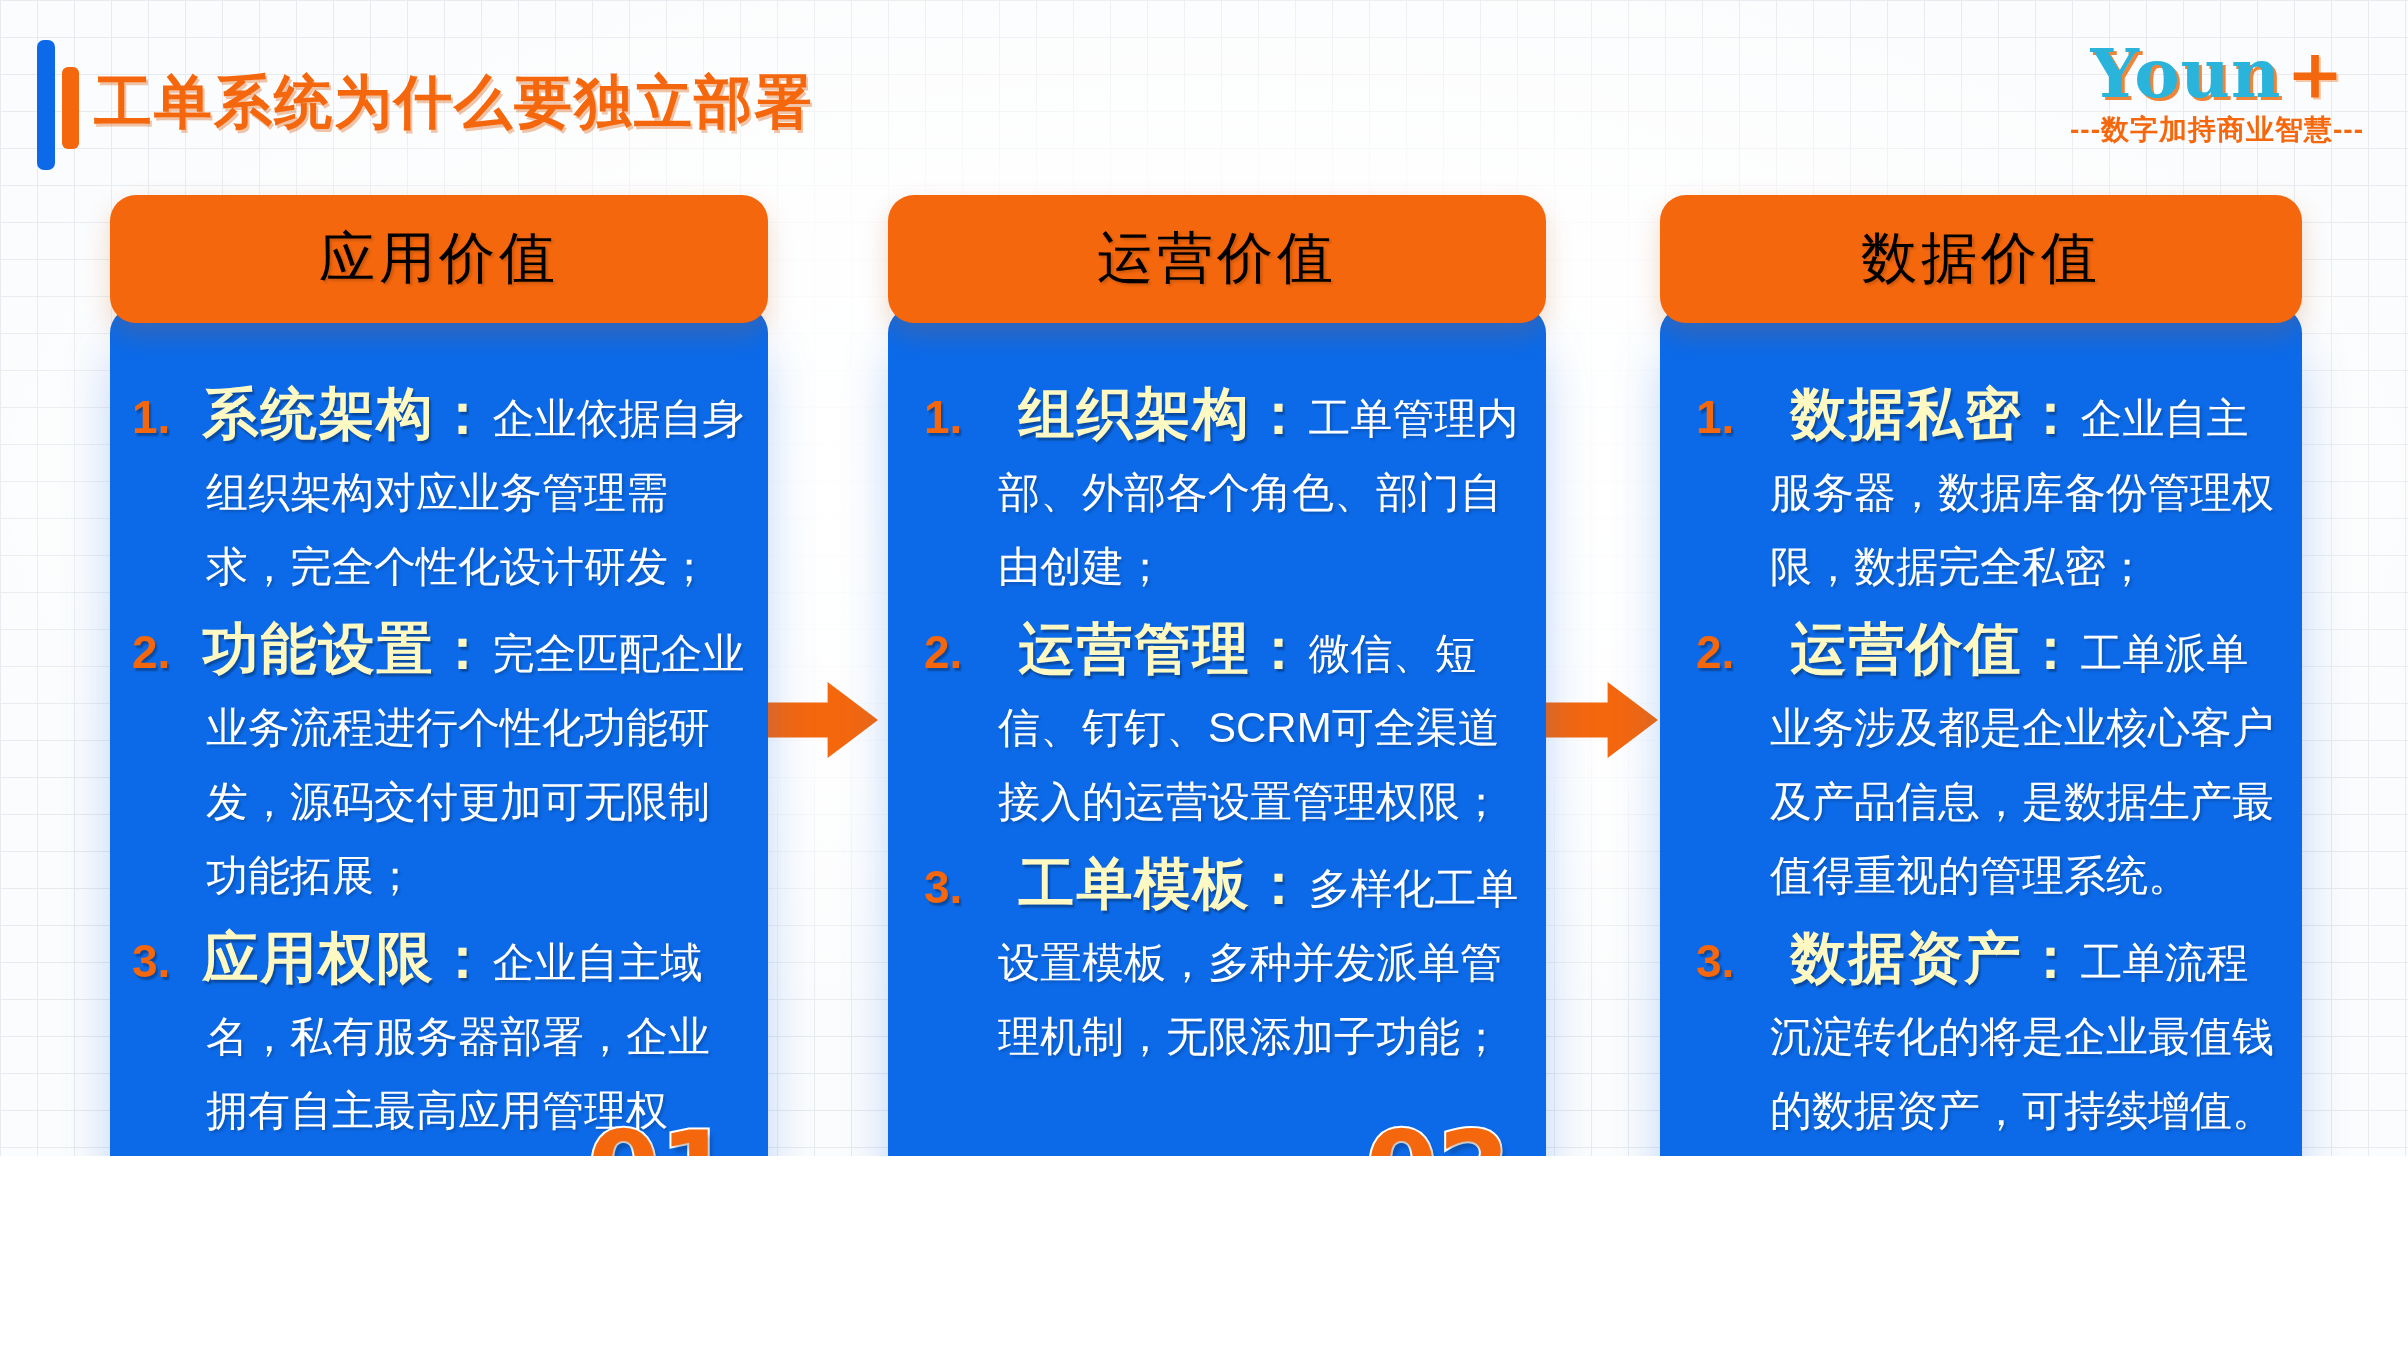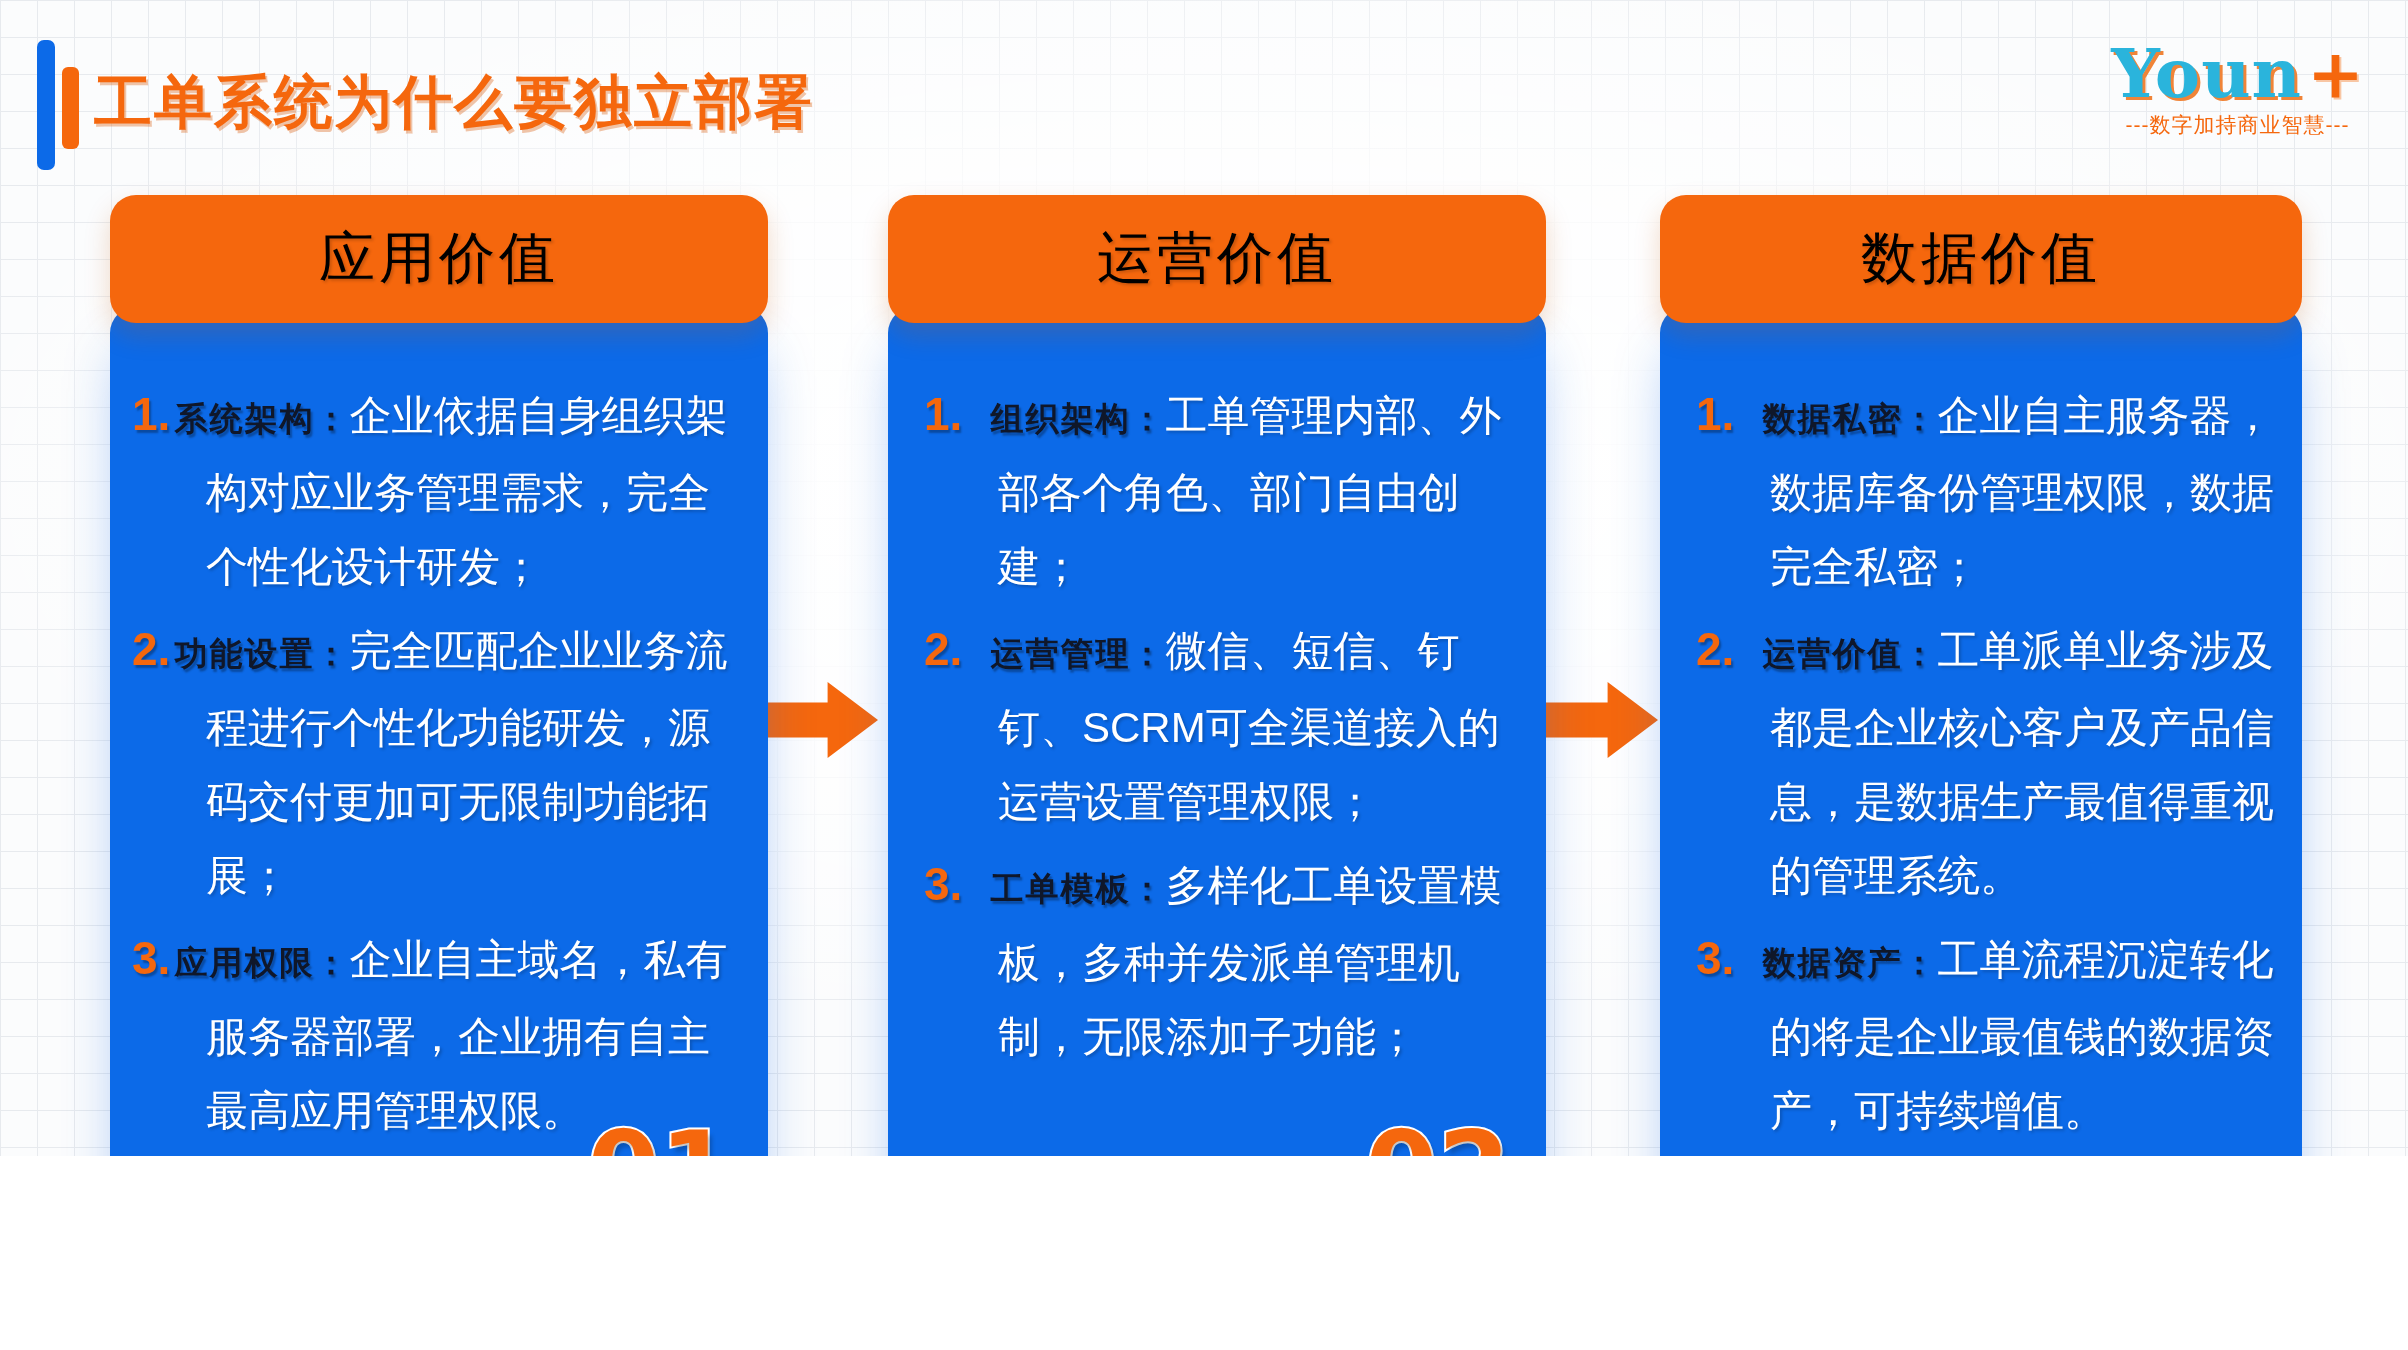--- a/index.html
+++ b/index.html
@@ -28,21 +28,21 @@
     background:#f5670d;border-radius:6px;}
   .page-title{position:absolute;left:57px;top:24px;
     font-size:58px;font-weight:bold;color:#f5670d;white-space:nowrap;
     letter-spacing:2px;text-shadow:2px 3px 0 rgba(216,90,8,0.35);}
   
   .logo{position:absolute;top:38px;right:44px;text-align:center;}
   .logo-main{font-family:"DejaVu Serif",serif;font-weight:bold;
     font-size:68px;line-height:1.05;white-space:nowrap;}
   .logo-youn{color:#2ab4dc;text-shadow:3px 3px 0 #f08438;letter-spacing:1px;}
   .logo-plus{color:#f5670d;margin-left:5px;text-shadow:2px 2px 0 rgba(244,132,56,0.45);}
-  .logo-tagline{margin-top:2px;font-size:21px;font-weight:normal;color:#f5670d;
+  .logo-tagline{margin-top:2px;font-size:28px;font-weight:bold;color:#f5670d;
     letter-spacing:1px;white-space:nowrap;}
   
   .card{position:absolute;top:195px;width:658px;height:1048px;}
   .card1{left:110px;}
   .card2{left:888px;}
   .card3{left:1660px;width:642px;}
   .card-header{
     position:relative;z-index:2;height:128px;
     background:#f5670d;border-radius:26px;
     display:flex;align-items:center;justify-content:center;
@@ -55,22 +55,22 @@
     padding:70px 20px 0 22px;
     box-shadow:0 34px 55px -12px rgba(30,110,230,0.42);}
   .card2 .card-body,.card3 .card-body{padding-left:36px;}
   .item{
     font-size:42px;line-height:74px;color:#ffffff;
     padding-left:74px;text-indent:-74px;margin-bottom:8px;
     text-shadow:2px 2px 3px rgba(0,0,0,0.22);}
   .item .num{color:#f5670d;font-weight:bold;font-size:46px;margin-right:4px;
     text-shadow:2px 3px 2px rgba(0,0,0,0.3);}
   .card2 .item .num,.card3 .item .num{margin-right:28px;}
-  .item .head{color:#0f172a;font-weight:bold;font-size:33px;letter-spacing:2px;
-    text-shadow:2px 3px 2px rgba(0,0,0,0.3);}
+  .item .head{color:#fef9c3;font-weight:bold;font-size:56px;letter-spacing:2px;
+    text-shadow:2px 3px 2px rgba(0,0,0,0.3);margin-left:28px;}
   .card-number{
     position:absolute;right:36px;bottom:22px;
     font-family:"DejaVu Sans",sans-serif;font-weight:bold;font-size:104px;
     color:#f5670d;-webkit-text-stroke:4px #ffffff;paint-order:stroke fill;
     text-shadow:4px 6px 4px rgba(0,0,0,0.22);line-height:1;}
   
   .arrow{
     position:absolute;width:112px;height:76px;background:#f5670d;
     clip-path:polygon(0 27%,55% 27%,55% 0,100% 50%,55% 100%,55% 73%,0 73%);
     filter:drop-shadow(0 12px 10px rgba(30,110,230,0.35));}

